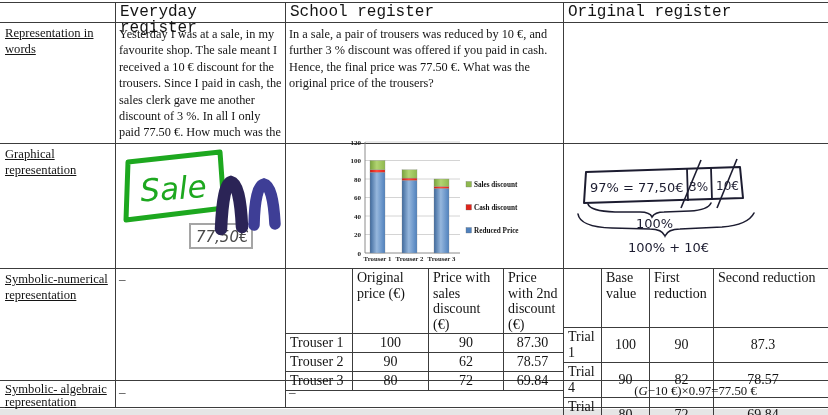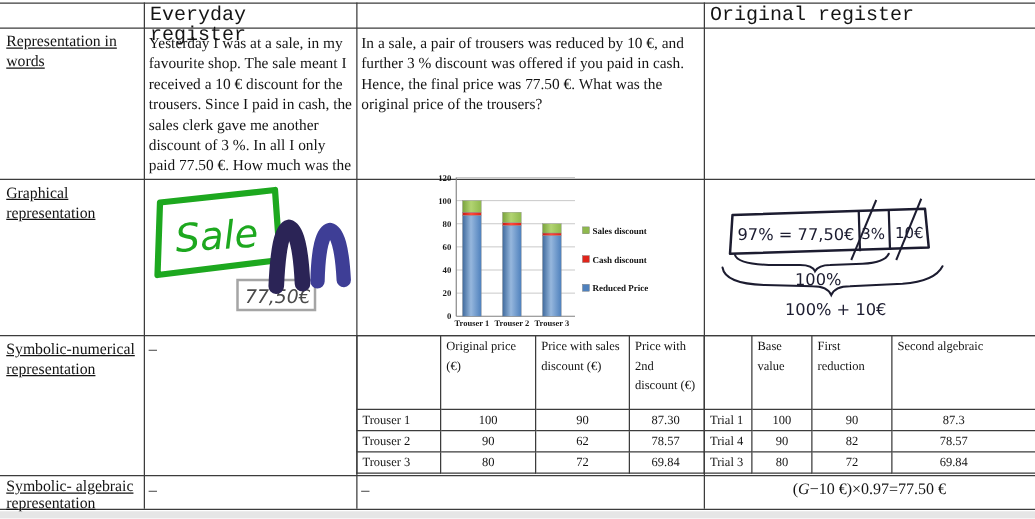--- a/index.html
+++ b/index.html
@@ -5,21 +5,21 @@
   html,body{margin:0;padding:0;background:#fff;}
   .page{position:relative;width:828px;height:415px;background:#fff;overflow:hidden;
         font-family:"Liberation Serif",serif;color:#141414;}
   .hline{position:absolute;left:0;width:828px;height:1px;background:#3c3c3c;}
   .vline{position:absolute;width:1px;background:#3c3c3c;top:2px;height:405px;}
   .cell{position:absolute;font-size:12.3px;line-height:16.4px;overflow:hidden;}
   .rowlabel{position:absolute;left:5px;width:108px;font-size:12.6px;line-height:15.8px;text-decoration:underline;}
   .colheader{position:absolute;font-size:16px;line-height:16px;font-family:Liberation Mono, monospace;}
   .dash{position:absolute;font-size:13px;}
   .inner-table{position:absolute;border-collapse:collapse;table-layout:fixed;
-               font-size:10px;background:transparent;font-family:Liberation Serif, serif;}
+               font-size:14px;background:transparent;font-family:Liberation Serif, serif;}
   .inner-table th,.inner-table td{border:1px solid #3c3c3c;font-weight:normal;
                padding:1px 4px;overflow:hidden;}
   .inner-table thead th{height:56px;vertical-align:top;text-align:left;line-height:15.5px;}
   .inner-table tbody td{height:14px;vertical-align:middle;}
   .inner-table tbody td:nth-child(1){text-align:left;}
   .inner-table tbody td:nth-child(2),.inner-table tbody td:nth-child(3){text-align:center;}
   .inner-table tbody td:nth-child(4){text-align:center;}
   #school-table tbody td:nth-child(4){padding-right:6px;}
   #technical-table tbody td:nth-child(4){padding-right:20px;}
   .formula{position:absolute;left:563px;top:384px;width:265px;text-align:center;
@@ -40,20 +40,21 @@
   <div class="hline" style="top:143px"></div>
   <div class="hline" style="top:268px"></div>
   <div class="hline" style="top:380px"></div>
   <div class="hline" style="top:407px"></div>
   <div class="vline" style="left:115px"></div>
   <div class="vline" style="left:285px"></div>
   <div class="vline" style="left:563px"></div>
   <div class="bottom-strip"></div>
 
   <div class="colheader" style="left:120px;top:4px;width:160px">Everyday register</div>
+  <div class="colheader" style="left:290px;top:4px;width:268px">School register</div>
   <div class="colheader" style="left:568px;top:4px;width:255px">Original register</div>
 
   <div class="rowlabel" style="top:26px">Representation in words</div>
   <div class="rowlabel" style="top:147px">Graphical representation</div>
   <div class="rowlabel" style="top:272px">Symbolic-numerical representation</div>
   <div class="rowlabel" style="top:383px;line-height:13.2px">Symbolic- algebraic representation</div>
 
   <div class="cell" style="left:119px;top:26px;width:164px;height:115px">Yesterday I was at a sale, in my favourite shop. The sale meant I received a 10 € discount for the trousers. Since I paid in cash, the sales clerk gave me another discount of 3 %. In all I only paid 77.50 €. How much was the original price?</div>
   <div class="cell" style="left:289px;top:26px;width:268px;height:115px">In a sale, a pair of trousers was reduced by 10 €, and further 3 % discount was offered if you paid in cash. Hence, the final price was 77.50 €. What was the original price of the trousers?</div>
 
@@ -184,21 +185,21 @@
         <col style="width:38px">
         <col style="width:48px">
         <col style="width:64px">
         <col style="width:115px">
       </colgroup>
     <thead>
         <tr>
           <th></th>
           <th>Base value</th>
           <th>First reduction</th>
-          <th>Second algebraic</th>
+          <th>Second reduction</th>
         </tr>
       </thead>
     <tbody>
         <tr>
           <td>Trial 1</td>
           <td>100</td>
           <td>90</td>
           <td>87.3</td>
         </tr>
         <tr>

